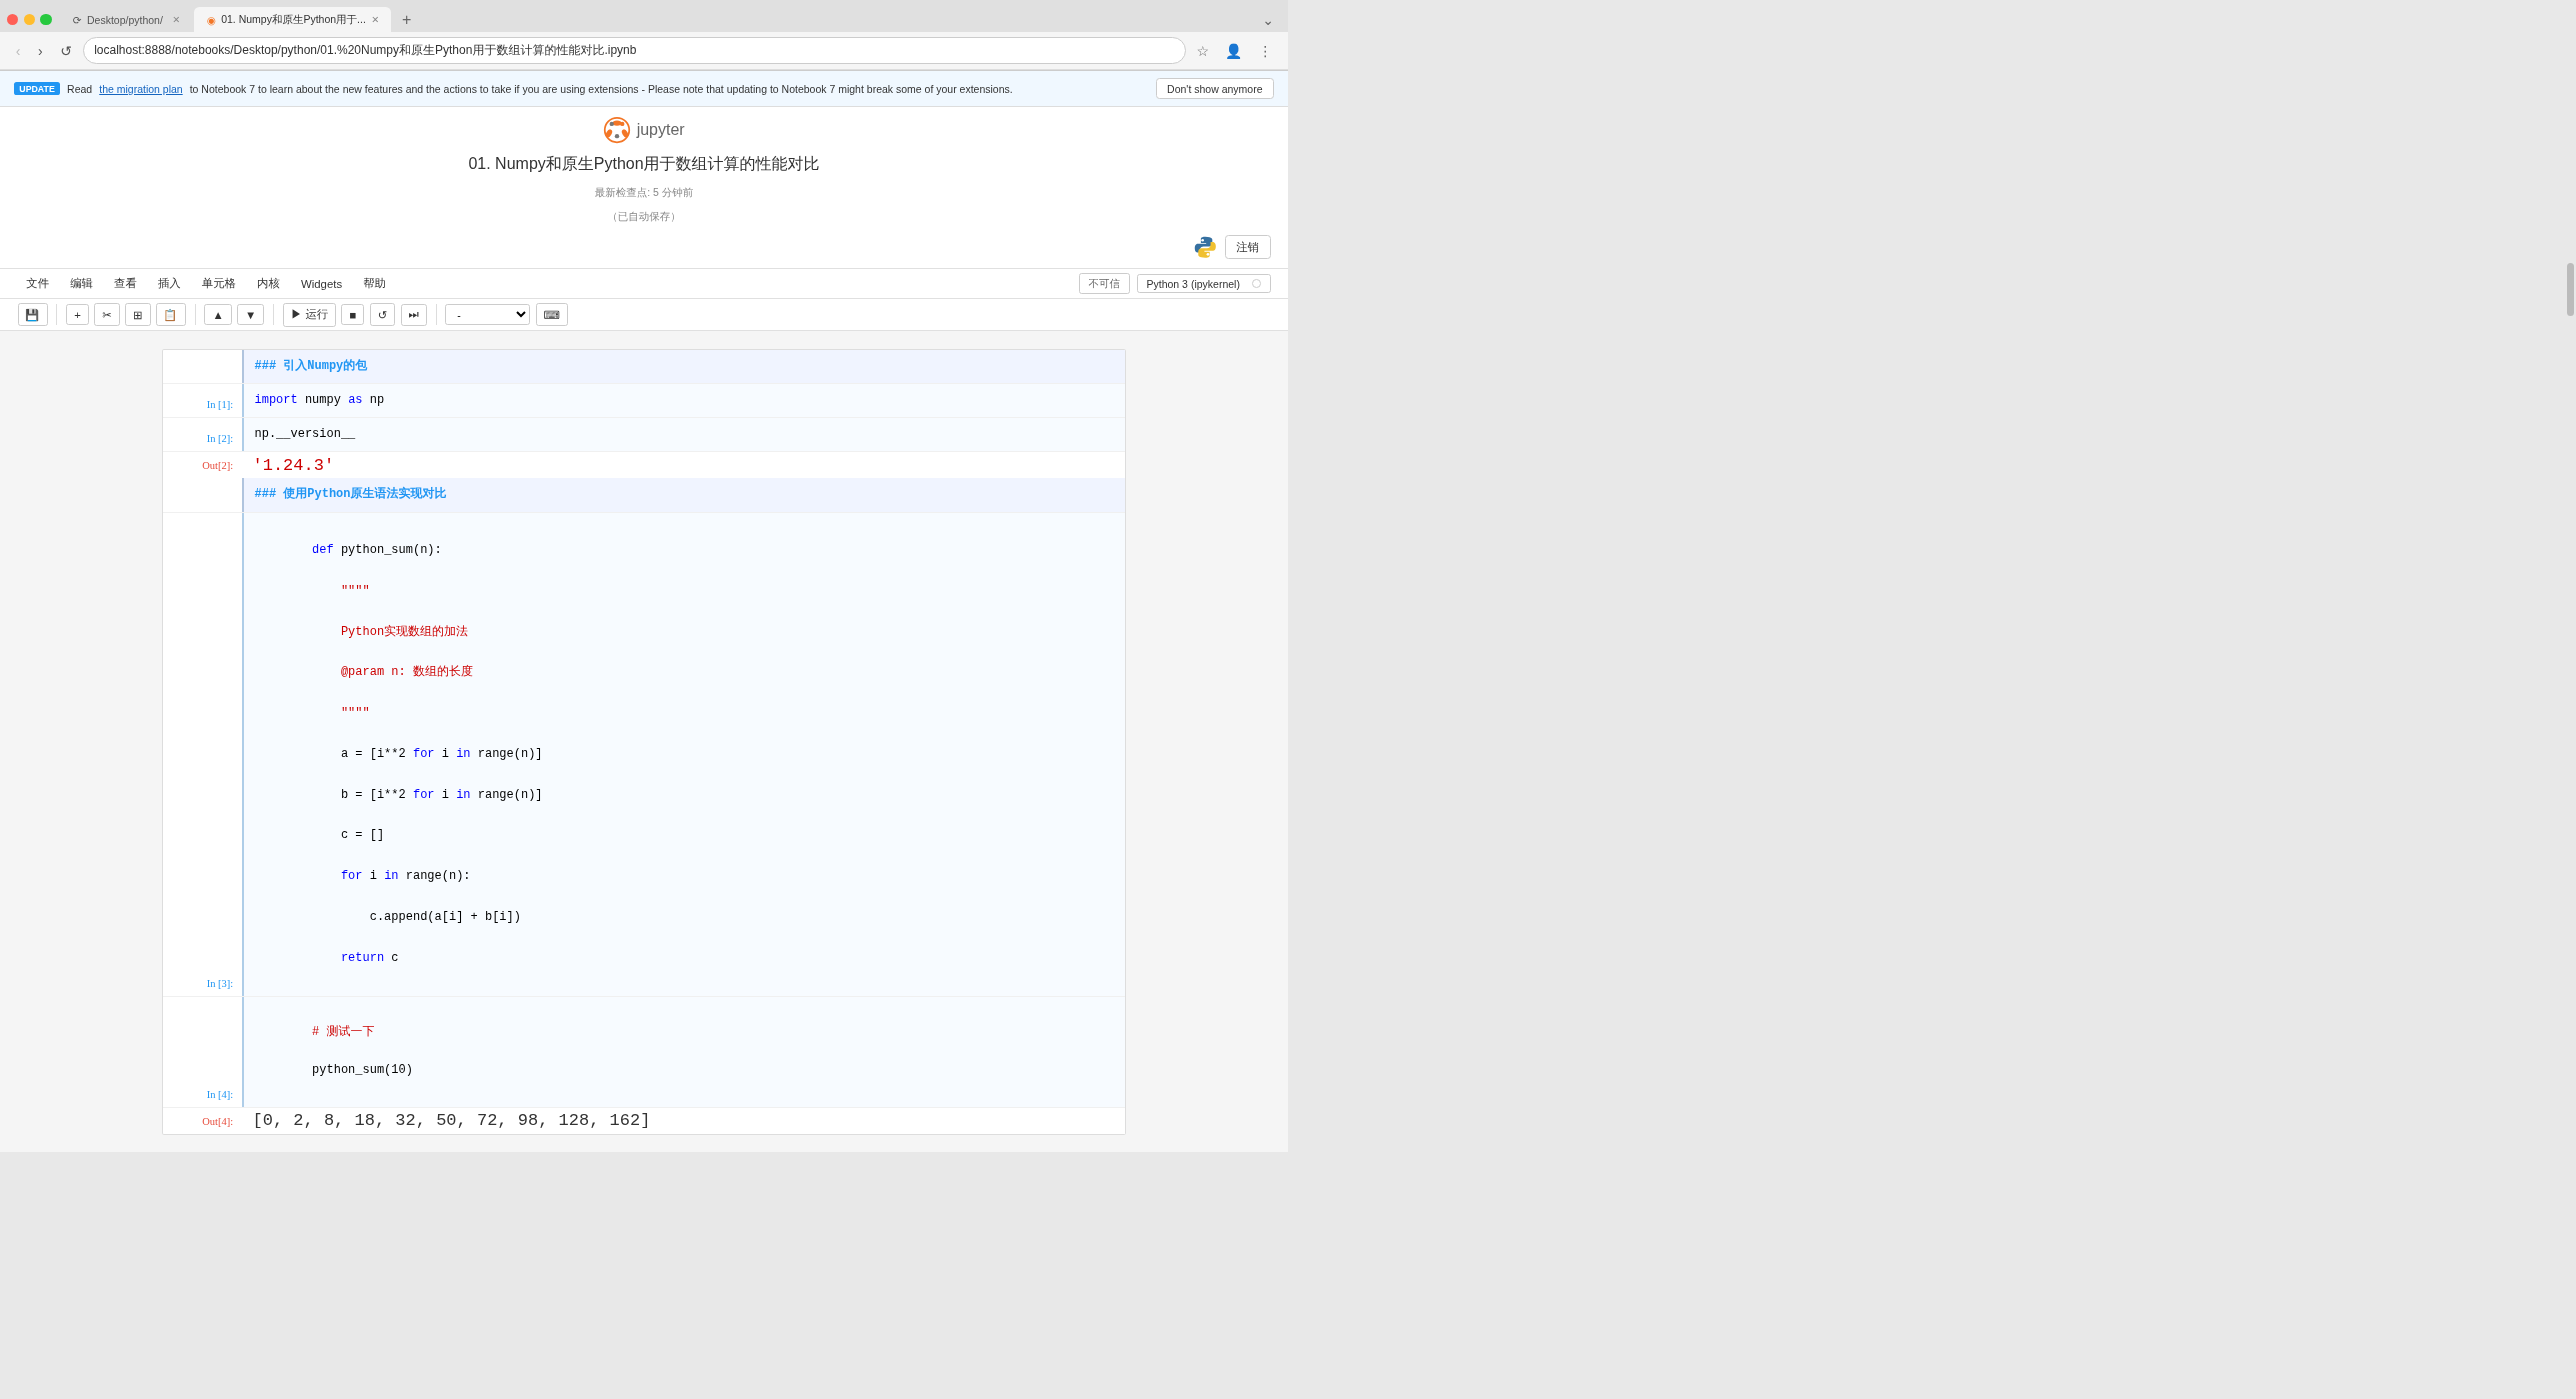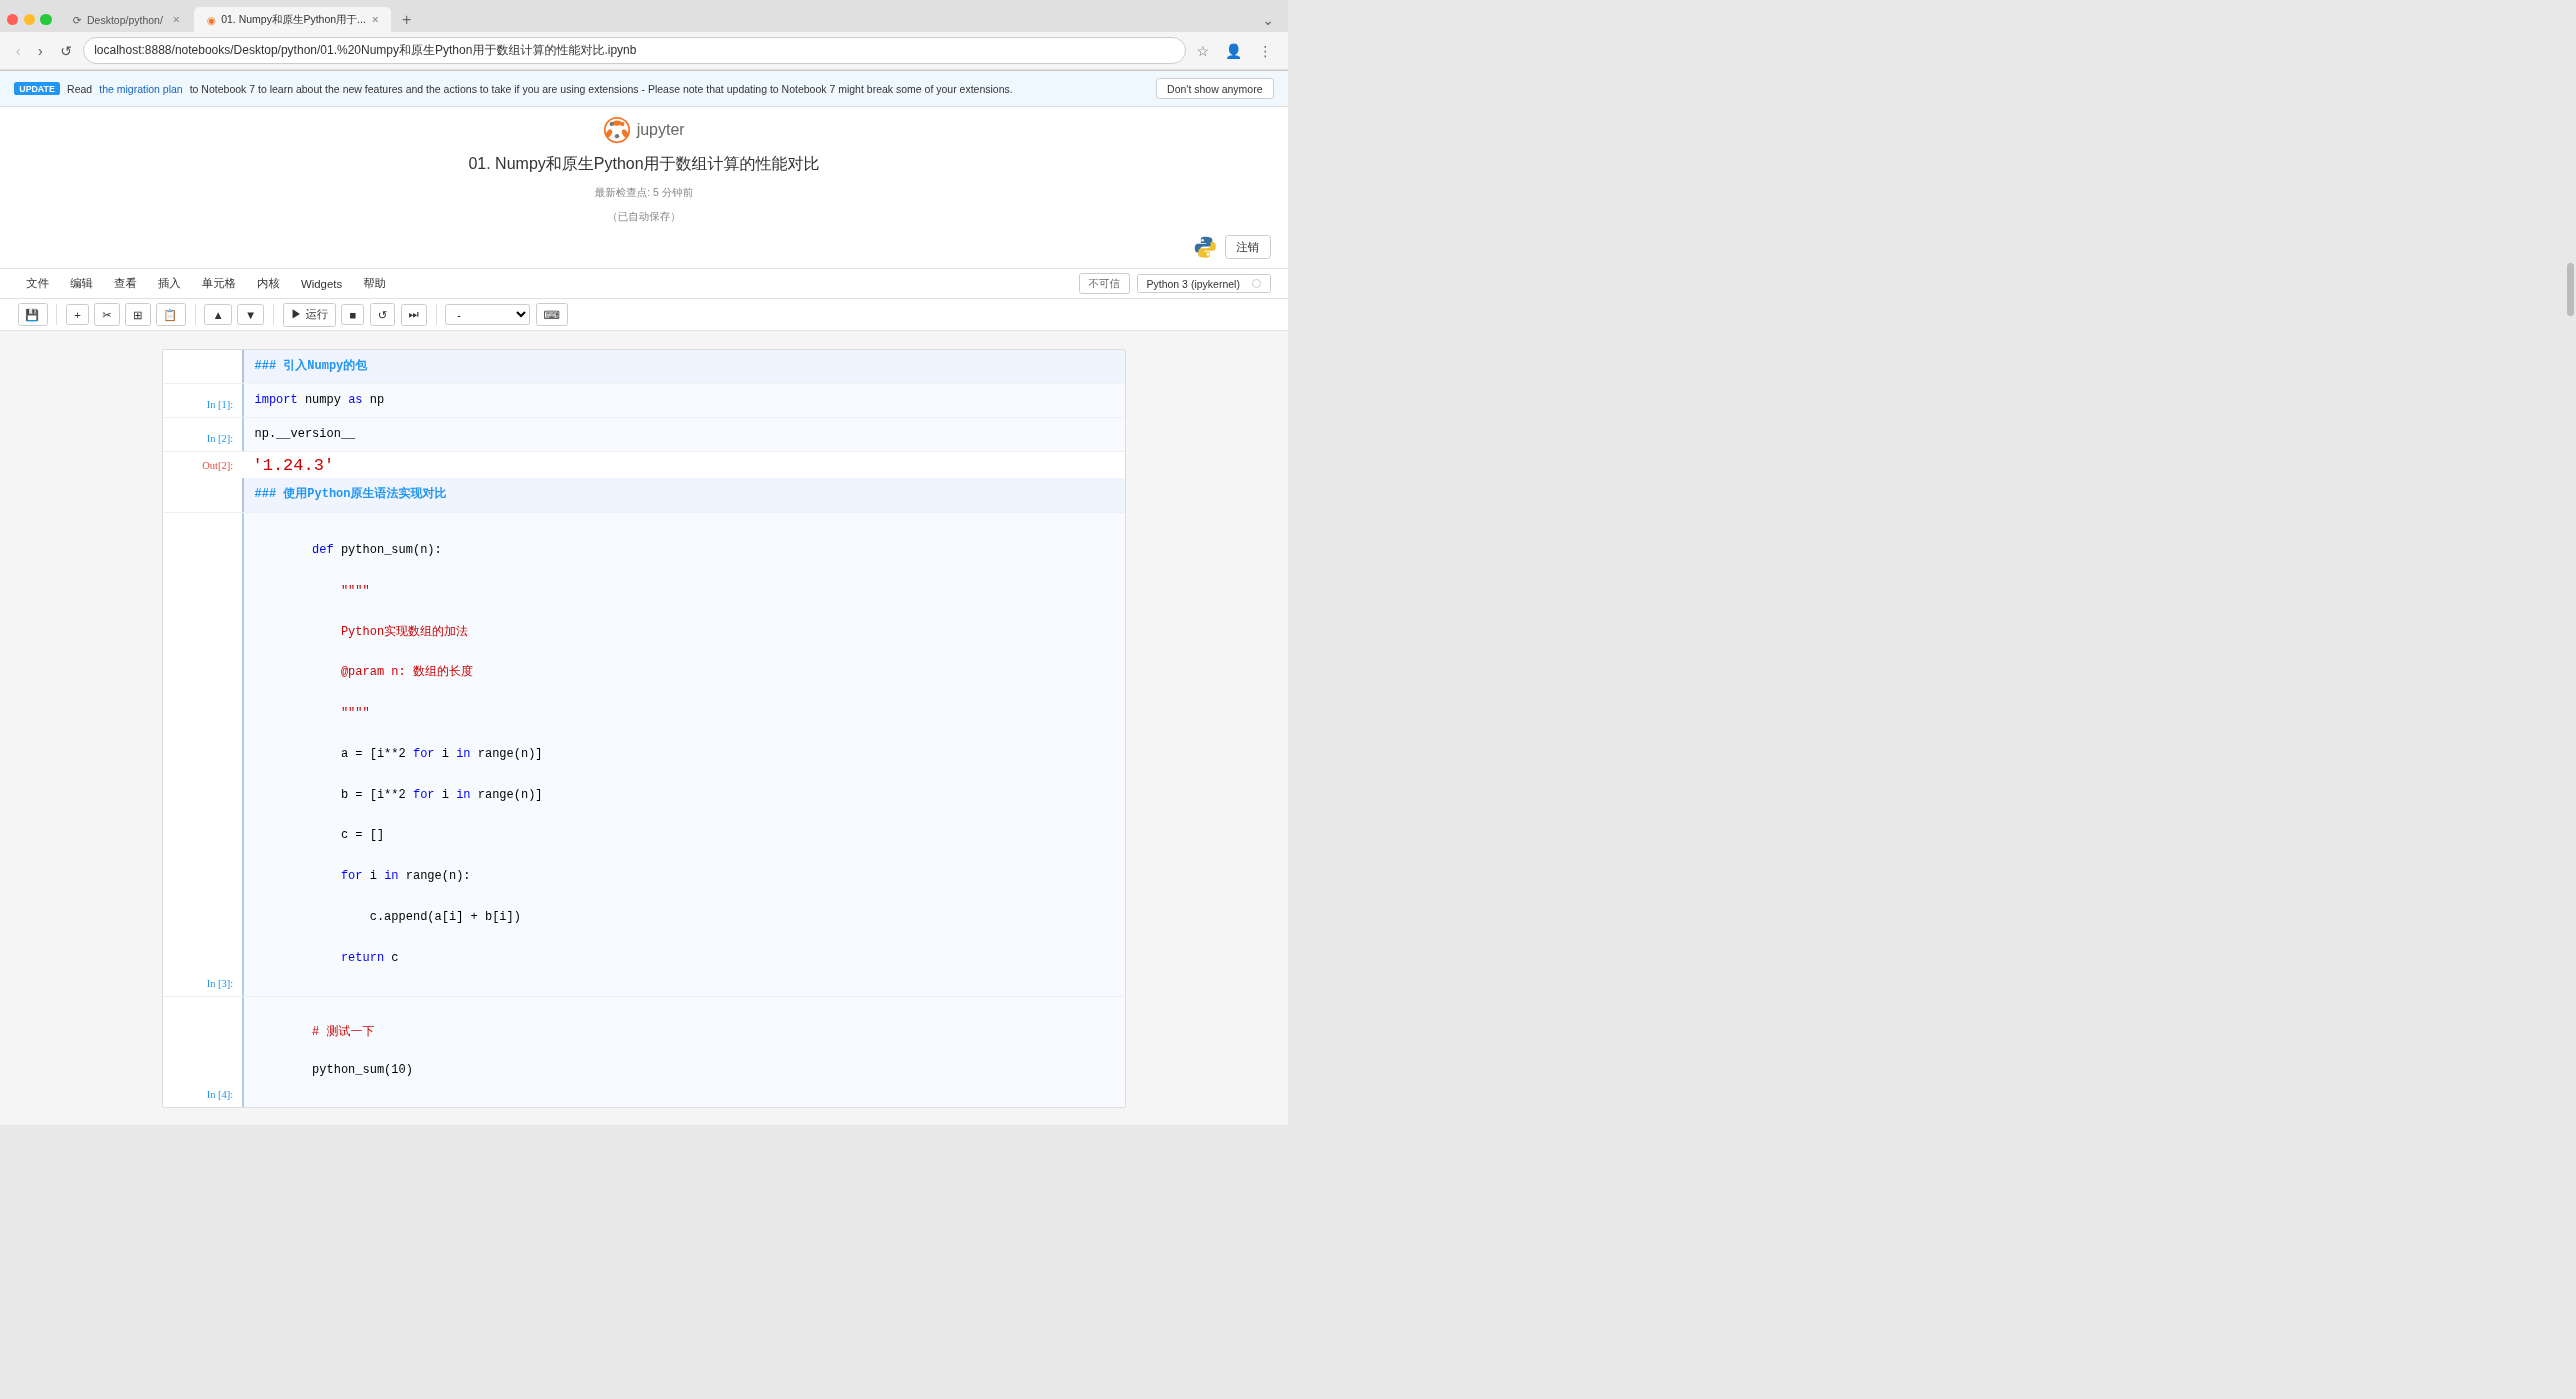--- a/index.html
+++ b/index.html
@@ -95,21 +95,21 @@
       background: #f0f8ff;
       border-bottom: 0.9px solid #ddd;
       padding: 7px 14px;
       display: flex; align-items: center; gap: 7px;
       font-size: 10.5px; color: #333;
     }
     .update-badge {
       background: #2196F3; color: white; padding: 1.8px 5.3px;
       border-radius: 2.6px; font-size: 8.8px; font-weight: bold;
     }
-    .update-link { color: #1565C0; cursor: pointer; }
+    .update-link { color: #1565C0; text-decoration: underline; cursor: pointer; }
     .dont-show-btn {
       margin-left: auto; padding: 3.5px 10.5px;
       border: 0.9px solid #ccc; border-radius: 3.5px;
       background: white; cursor: pointer; font-size: 10.5px;
       color: #333;
     }
 
     
     .jupyter-header {
       background: white;
@@ -461,20 +461,28 @@
 
     <div class="cell">
       <div class="cell-left">
         <span class="cell-in">In [4]:</span>
       </div>
       <div class="cell-content" style="white-space: pre-wrap;">
         <span class="cmt"># 测试一下</span><br>
         <span>python_sum(10)</span>
       </div>
     </div>
+    <div class="output-row">
+      <div class="cell-left">
+        <span class="cell-out">Out[4]:</span>
+      </div>
+      <div class="cell-output">
+        <span>[0, 2, 8, 18, 32, 50, 72, 98, 128, 162]</span>
+      </div>
+    </div>
 
   </div>
 </div>
 
 <div class="notebook-scroll">
   <div class="scrollbar-thumb"></div>
 </div>
 
 
 </body></html>

